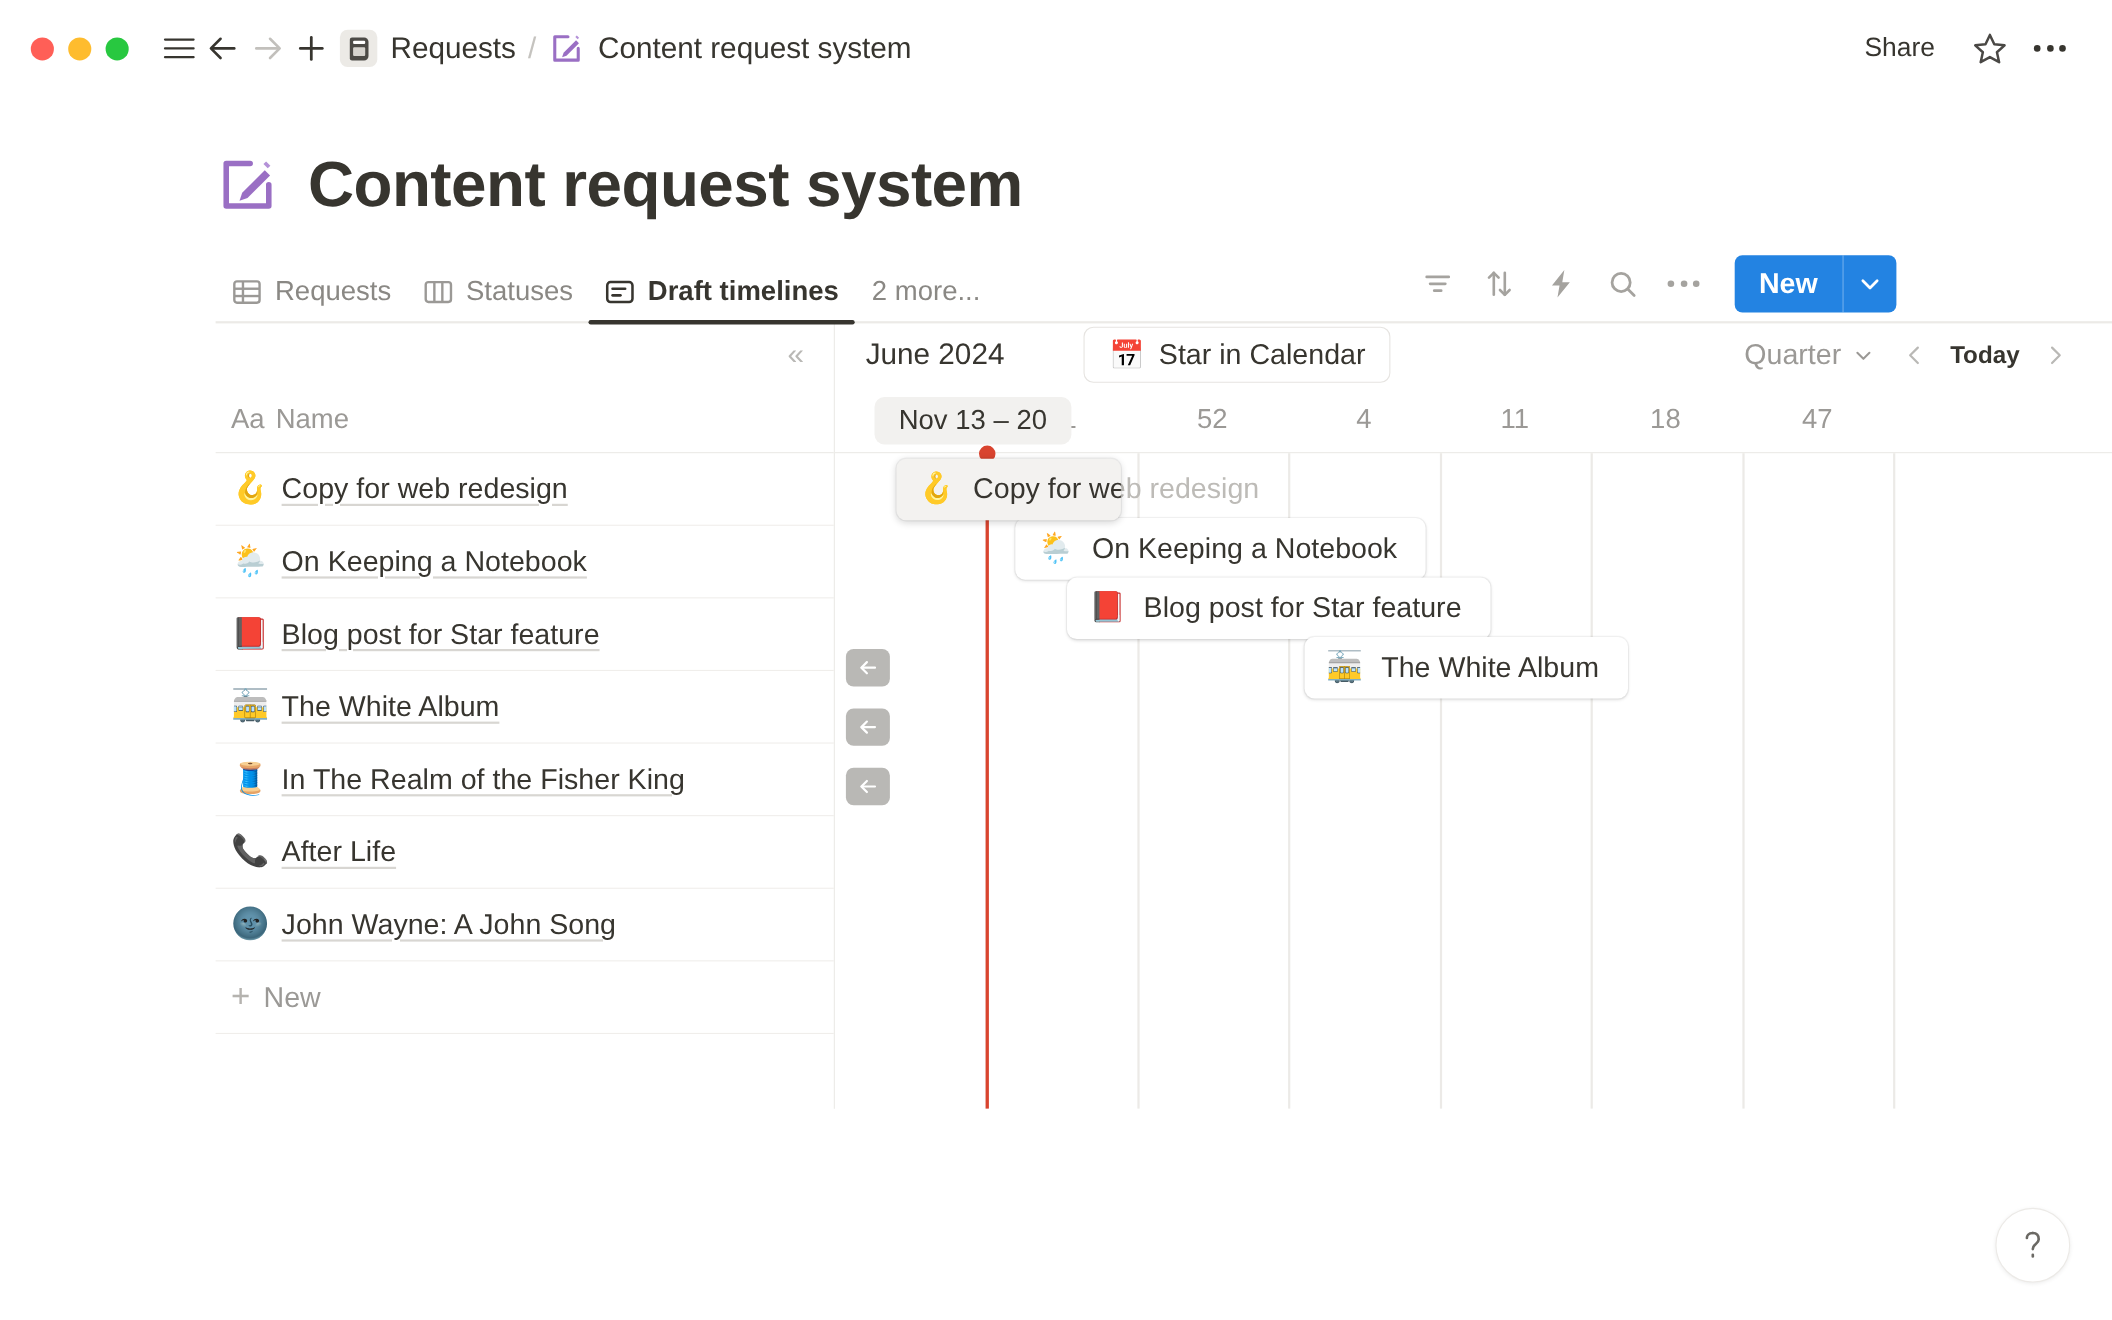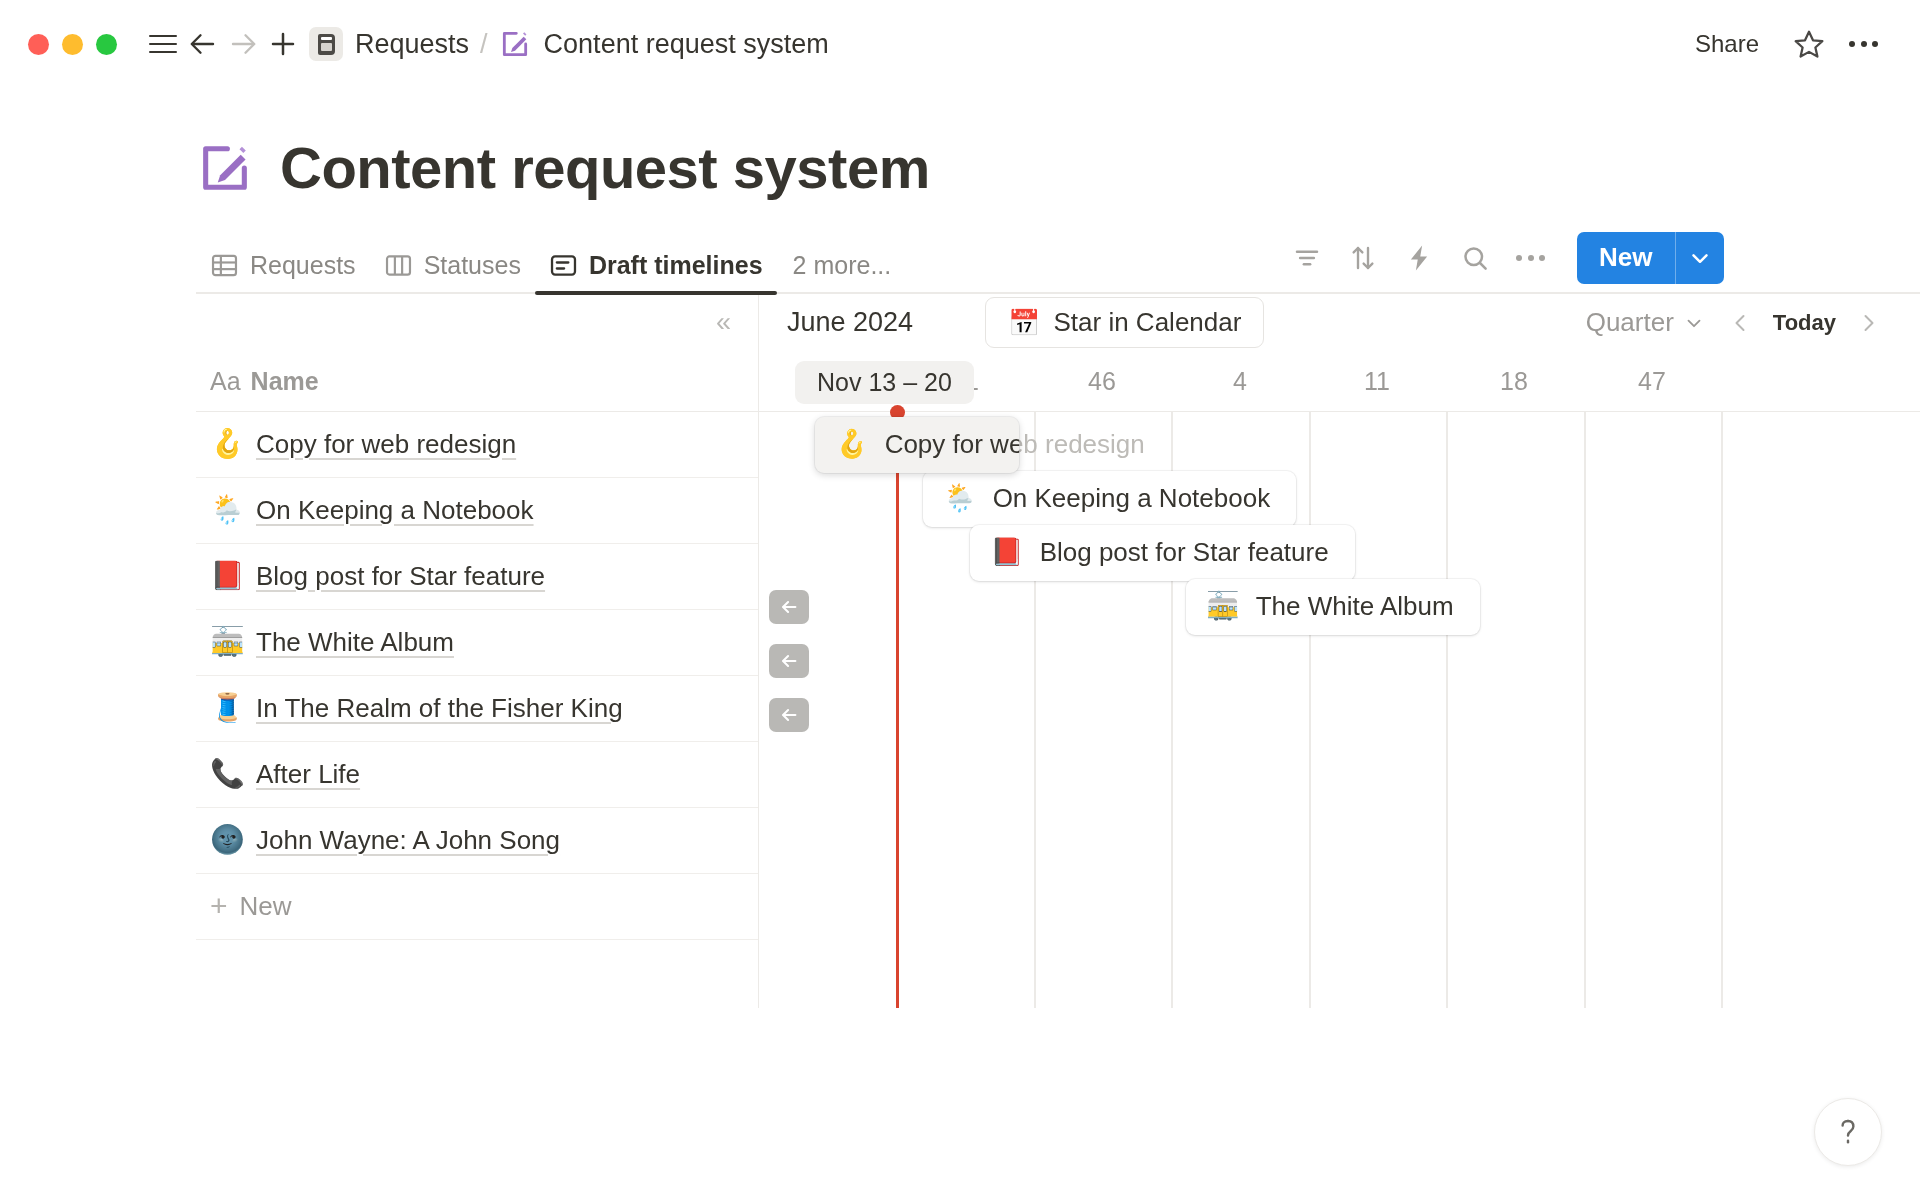--- a/index.html
+++ b/index.html
@@ -167,21 +167,21 @@
     height: 58px; display: flex; align-items: center; justify-content: flex-end;
     padding-right: 30px;
   }
   .collapse-icon { color: #b9b8b5; font-size: 27px; letter-spacing: -3px; }
 
   .col-head {
     height: 60px; display: flex; align-items: center; gap: 10px;
     padding-left: 14px; border-bottom: 1.5px solid #eceae7;
   }
   .col-head .aa { color: #9b9996; font-size: 25px; }
-  .col-head .nm { color: #9b9996; font-size: 25px; font-weight: bold; }
+  .col-head .nm { color: #9b9996; font-size: 25px; }
 
   .name-row {
     height: 66px; display: flex; align-items: center; gap: 14px;
     padding-left: 14px; border-bottom: 1.5px solid #f0eeeb;
   }
   .name-emoji { font-size: 28px; width: 32px; text-align: center; line-height: 1; }
   .name-text {
     font-size: 26px; color: #37352f;
     text-decoration: underline; text-decoration-color: #d8d6d2;
     text-underline-offset: 5px; text-decoration-thickness: 1.5px;
@@ -535,21 +535,21 @@
             <span class="navarrow">
               <svg width="24" height="24" viewBox="0 0 24 24" fill="none" stroke="#b9b8b5" stroke-width="2" stroke-linecap="round" stroke-linejoin="round">
                   <polyline points="9.5,5 16.5,12 9.5,19"></polyline>
                 </svg>
             </span>
           </div>
         </div>
 
         <div class="tl-scale">
           <span class="tick" style="left:206px">21</span>
-          <span class="tick" style="left:343px">46</span>
+          <span class="tick" style="left:343px">52</span>
           <span class="tick" style="left:481px">4</span>
           <span class="tick" style="left:618px">11</span>
           <span class="tick" style="left:755px">18</span>
           <span class="tick" style="left:893px">47</span>
           <span class="scale-pill">Nov 13 – 20</span>
         </div>
 
         <div class="tl-canvas">
 
           <span class="vline" style="left:137px"></span>

